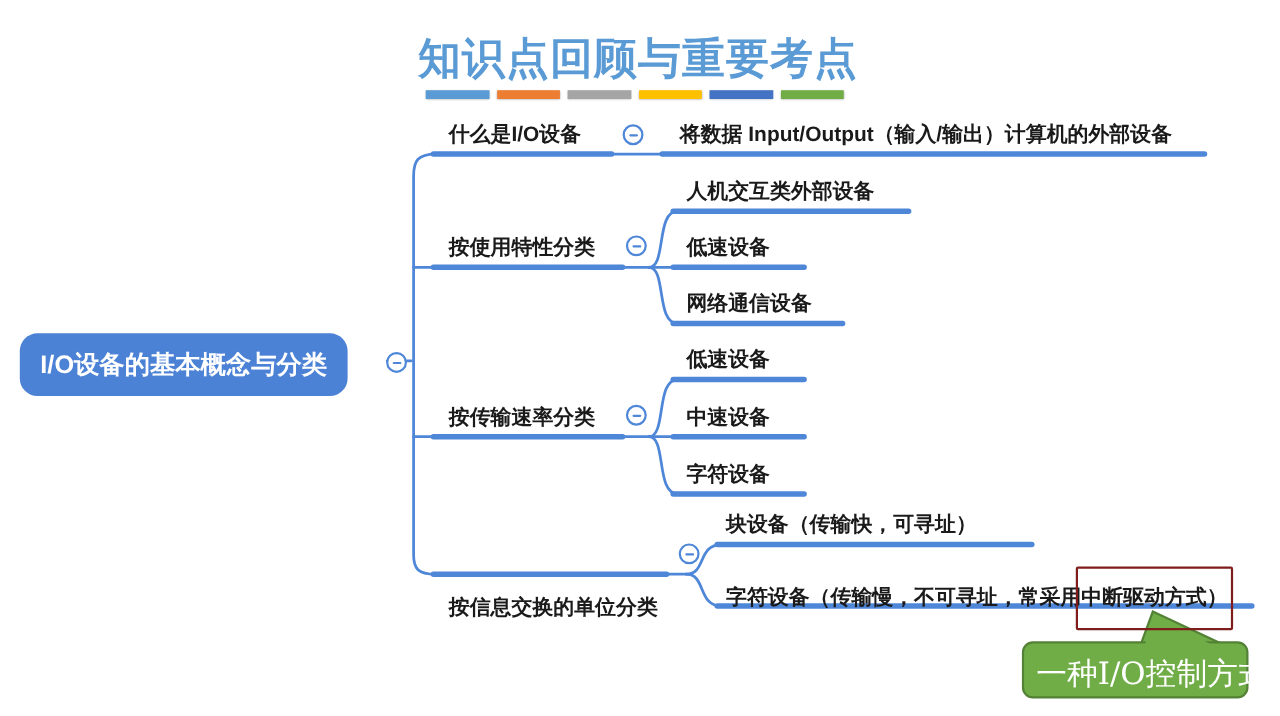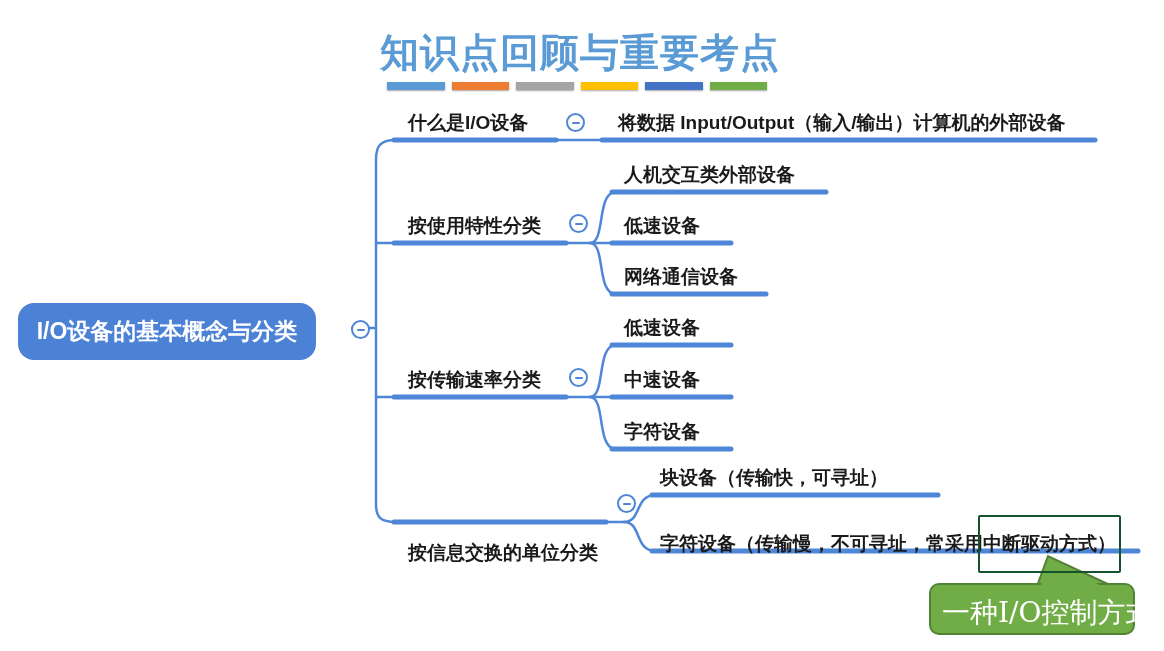--- a/index.html
+++ b/index.html
@@ -13,21 +13,21 @@
   .bars{left:387px;top:82px;width:380px;height:8px;display:flex;gap:7px;z-index:2;}
   .bars>div{flex:1;height:8px;box-shadow:0 1px 2px rgba(0,0,0,.35);}
   .root-topic{left:18px;top:303px;width:298px;height:57px;background:#4C82D6;
        border-radius:16px;display:flex;align-items:center;justify-content:center;
        color:#fff;font-weight:bold;font-size:23px;z-index:1;white-space:nowrap;}
   .topic{z-index:1;font-size:19px;line-height:22px;font-weight:600;color:#1a1a1a;
        white-space:nowrap;}
   .collapse{width:15px;height:15px;background:#fff;border:2px solid #4E86D8;
        border-radius:50%;z-index:2;display:flex;align-items:center;justify-content:center;}
   .collapse .minus{width:8px;height:2px;background:#4E86D8;border-radius:1px;}
-  .hl-box{display:inline-block;border:2px solid #14532d;border-radius:2px;
+  .hl-box{display:inline-block;border:2px solid #7f1d1d;border-radius:2px;
        padding:16px 3px;margin:-8px -5px;}
   .callout-text{left:942px;top:594px;width:190px;color:#fff;font-size:28px;
        font-family:"DejaVu Serif",serif;z-index:2;white-space:nowrap;}
 </style>
 </head>
 <body>
 
 <svg id="lines" width="1164" height="651">
   <g stroke="#4E86D8" stroke-width="2.5" fill="none" stroke-linecap="round">
 

